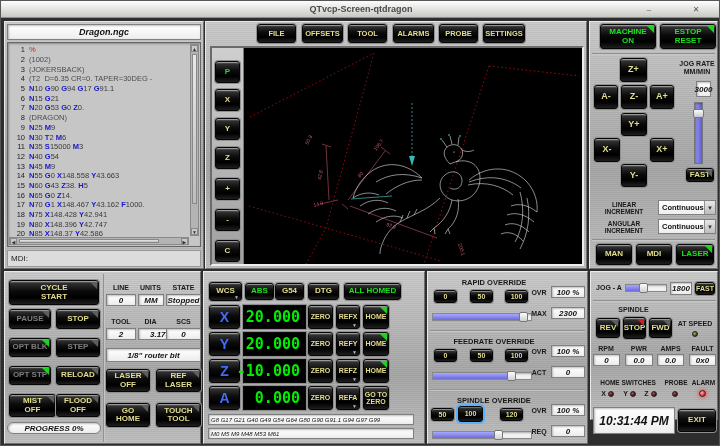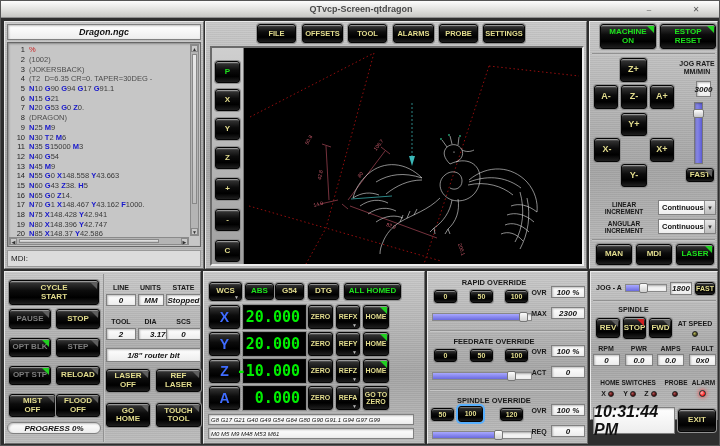--- a/index.html
+++ b/index.html
@@ -460,17 +460,17 @@
     <div class="abs lbl tiny" style="left:99px;top:106px;width:27px;height:9px;">ALARM</div>
     <div class="abs lbl" style="left:9px;top:118px;width:7px;height:8px;">X</div>
     <div class="abs led off" style="left:17px;top:119px;width:6px;height:6px;"></div>
     <div class="abs lbl" style="left:31px;top:118px;width:7px;height:8px;">Y</div>
     <div class="abs led off" style="left:39px;top:119px;width:6px;height:6px;"></div>
     <div class="abs lbl" style="left:52px;top:118px;width:7px;height:8px;">Z</div>
     <div class="abs led off" style="left:60px;top:119px;width:6px;height:6px;"></div>
     <div class="abs led off" style="left:81px;top:119px;width:6px;height:6px;"></div>
     <div class="abs led alarm" style="left:108px;top:118px;width:7px;height:7px;"></div>
 
-    <div class="abs fld" style="left:2px;top:135px;width:82px;height:27px;font-size:16px;">10:31:44 PM</div>
+    <div class="abs fld" style="left:2px;top:135px;width:82px;height:27px;font-size:12px;">10:31:44 PM</div>
     <div class="abs btn" style="left:87px;top:137px;width:38px;height:23px;">EXIT</div>
   </div>
 
 </div>
 
 </body></html>

